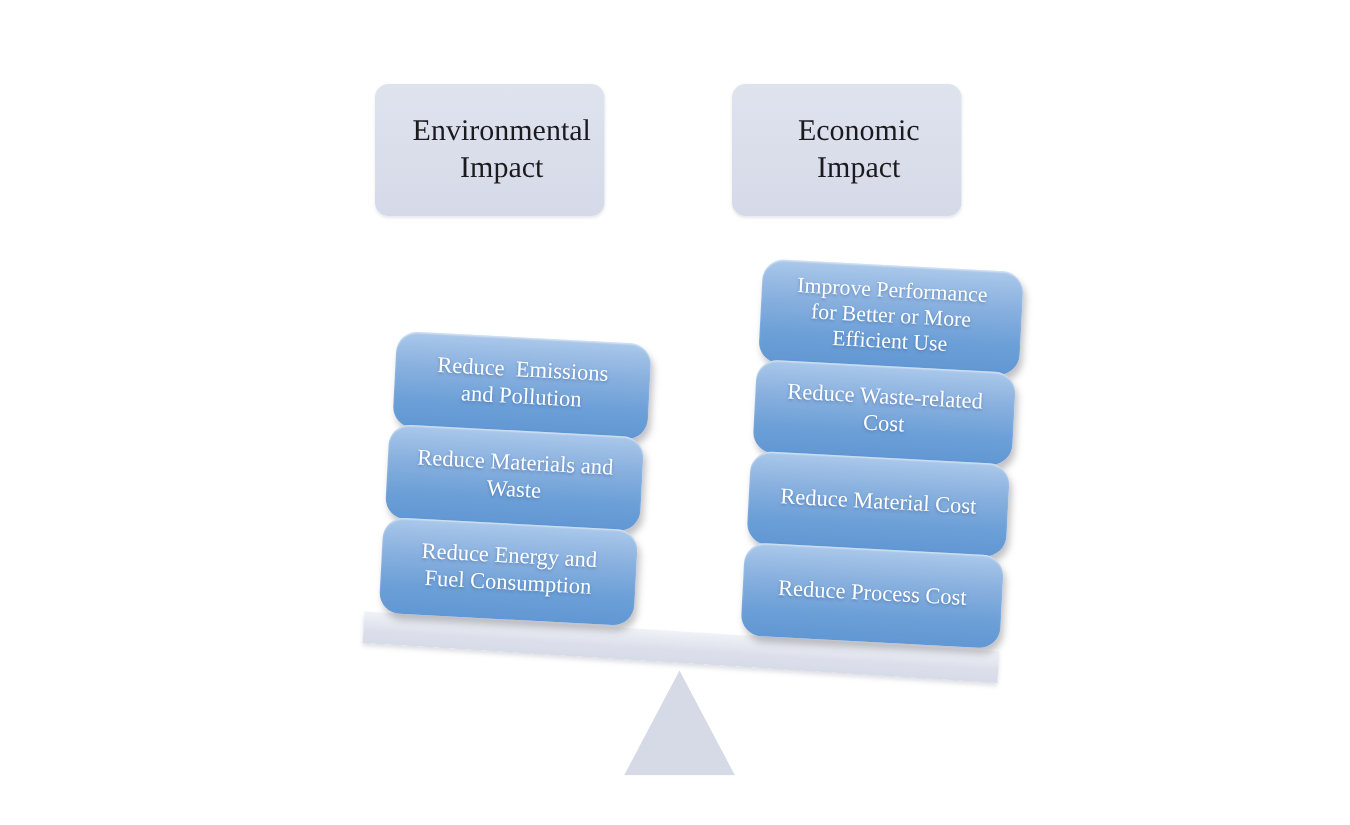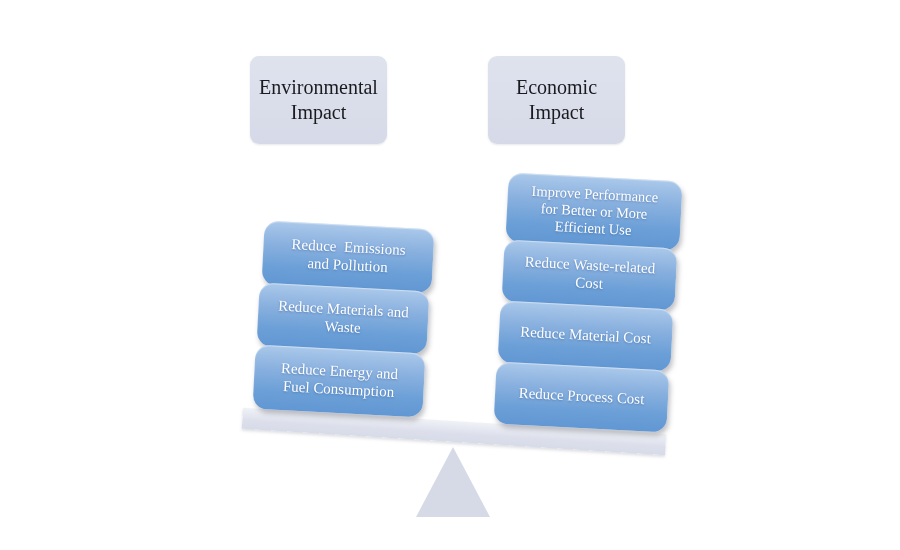--- a/index.html
+++ b/index.html
@@ -6,21 +6,21 @@
   .canvas{
     position:relative;width:900px;height:550px;background:#ffffff;
     overflow:hidden;font-family:"Liberation Serif","DejaVu Serif",serif;
   }
   
   .header-box{
     position:absolute;width:137px;height:88px;border-radius:9px;
     background:linear-gradient(180deg,#dfe3ee 0%,#d6dae8 100%);
     color:#1b1b1f;font-size:20px;line-height:1.25;
     display:flex;align-items:center;justify-content:center;text-align:center;
-    white-space:pre-line;box-shadow:0 1px 2px rgba(160,165,180,.25);
+    white-space:pre-line;box-shadow:0 1px 2px rgba(160,165,180,.25);padding-left:16px;
   }
   .header-env{left:250px;top:56px;}
   .header-eco{left:488px;top:56px;align-items:center;}
   
   .bluebox{
     position:absolute;border-radius:14px;box-sizing:border-box;padding:4px 10px;
     background:linear-gradient(180deg,#aac8ea 0%,#8ab1df 35%,#6b9fd7 72%,#6197d3 100%);
     color:#ffffff;font-size:15px;line-height:1.18;
     display:flex;align-items:center;justify-content:center;text-align:center;
     white-space:pre-wrap;

